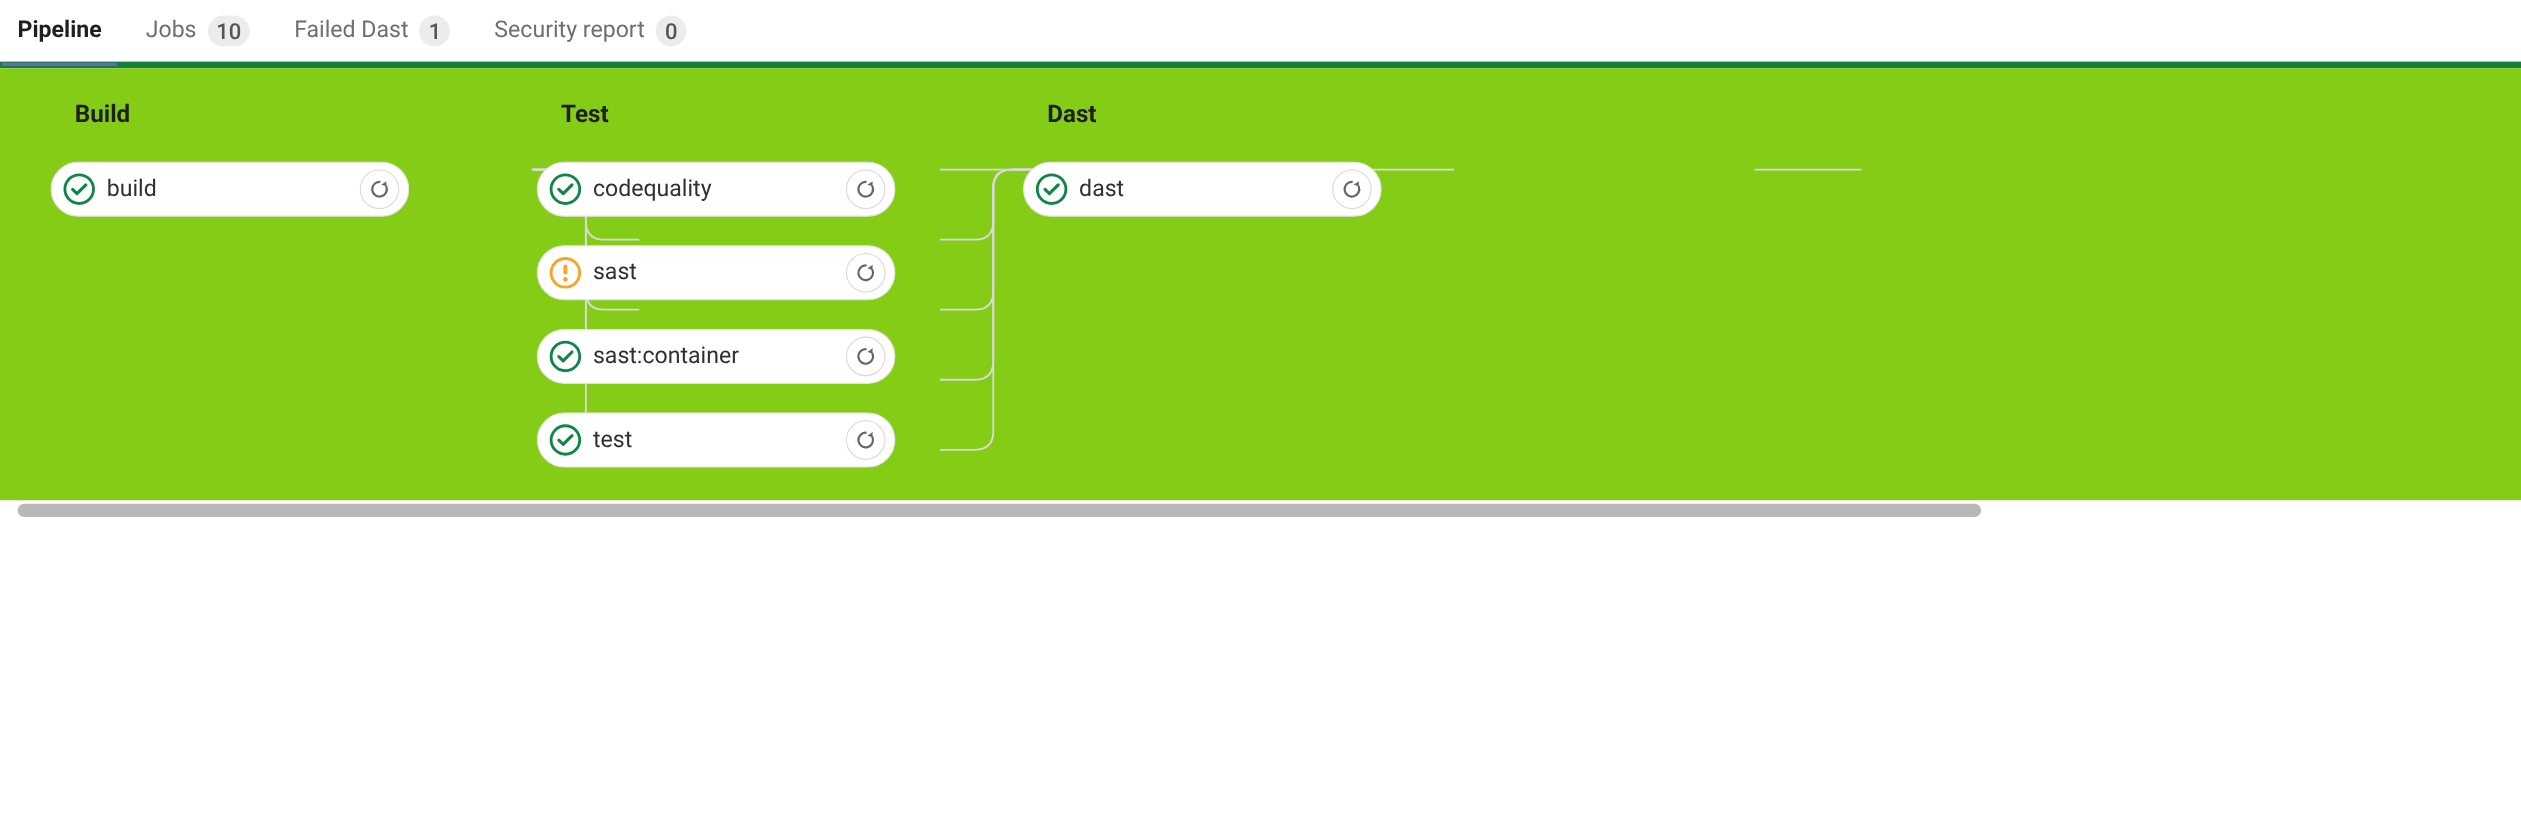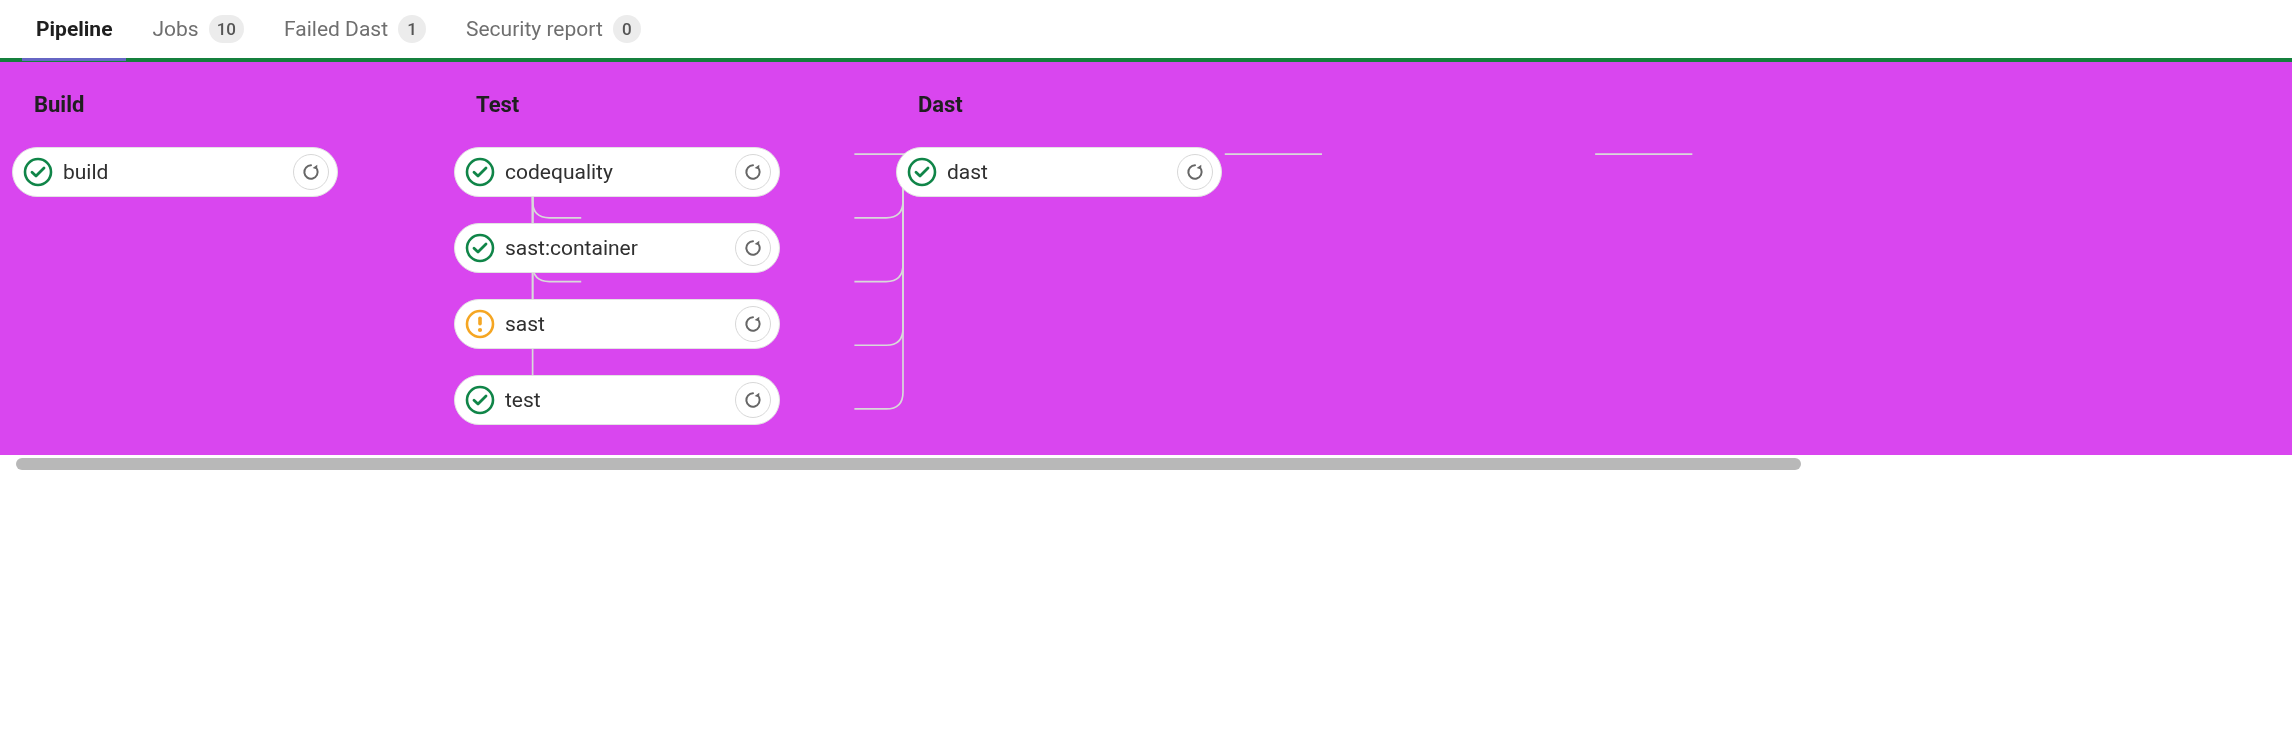--- a/index.html
+++ b/index.html
@@ -9,23 +9,23 @@
     font-size: 21px;
     color: #303030;
     background: #ffffff;
   }
 
   
   .tabs {
     display: flex;
     align-items: center;
     gap: 40px;
-    padding: 0 36px;
+    padding: 0 16px;
     height: 62px;
-    border-bottom: 4px solid #15803d;
+    border-bottom: 6px solid #15803d;
   }
   .tab {
     display: flex;
     align-items: center;
     height: 62px;
     color: #6f6f6f;
     font-weight: 400;
     cursor: pointer;
     position: relative;
     gap: 10px;
@@ -40,29 +40,29 @@
     left: -14px; right: -14px; bottom: -1px;
     height: 3px;
     background: #6666c4;
   }
   .tab-badge {
     min-width: 28px; height: 28px;
     border-radius: 14px;
     background: #ececec;
     color: #555;
     display: inline-flex; align-items: center; justify-content: center;
-    font-size: 17px; font-weight: 500;
+    font-size: 20px; font-weight: 500;
     padding: 0 8px;
   }
 
   
   .pipeline-wrap {
     position: relative;
-    background: #d946ef;
-    padding: 30px 30px 30px 12px;
+    background: #84cc16;
+    padding: 30px 30px 30px 46px;
     overflow: hidden;
   }
   svg.connectors {
     position: absolute;
     inset: 0;
     width: 100%; height: 100%;
     pointer-events: none;
   }
 
   .stages {
@@ -202,34 +202,34 @@
             </svg>
             <span class="job-label">codequality</span>
             <div class="job-action">
               <svg viewBox="0 0 30 30">
                 <use href="#ico-retry"></use>
               </svg>
             </div>
           </div>
           <div class="job">
             <svg viewBox="0 0 30 30" class="job-icon">
+              <use href="#ico-warning"></use>
+            </svg>
+            <span class="job-label">sast</span>
+            <div class="job-action">
+              <svg viewBox="0 0 30 30">
+                <use href="#ico-retry"></use>
+              </svg>
+            </div>
+          </div>
+          <div class="job">
+            <svg viewBox="0 0 30 30" class="job-icon">
               <use href="#ico-passed"></use>
             </svg>
             <span class="job-label">sast:container</span>
-            <div class="job-action">
-              <svg viewBox="0 0 30 30">
-                <use href="#ico-retry"></use>
-              </svg>
-            </div>
-          </div>
-          <div class="job">
-            <svg viewBox="0 0 30 30" class="job-icon">
-              <use href="#ico-warning"></use>
-            </svg>
-            <span class="job-label">sast</span>
             <div class="job-action">
               <svg viewBox="0 0 30 30">
                 <use href="#ico-retry"></use>
               </svg>
             </div>
           </div>
           <div class="job">
             <svg viewBox="0 0 30 30" class="job-icon">
               <use href="#ico-passed"></use>
             </svg>

